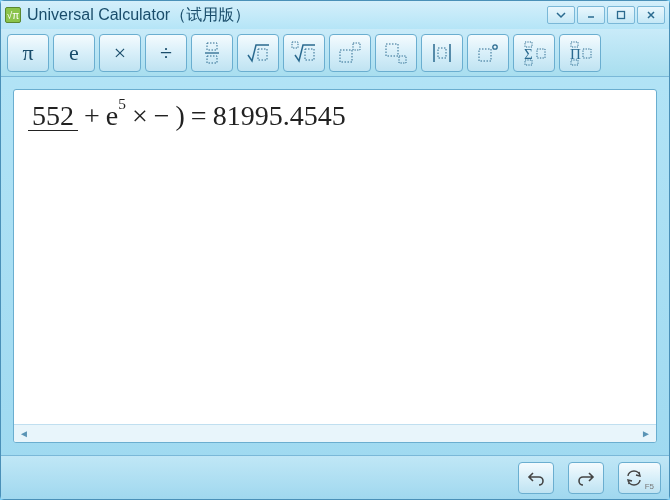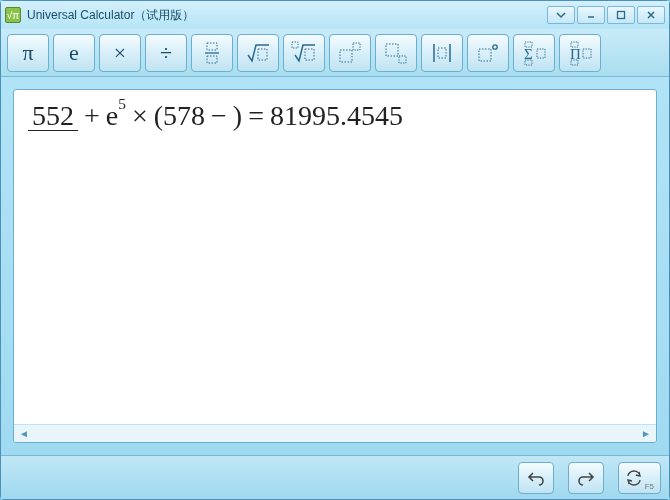--- a/index.html
+++ b/index.html
@@ -32,21 +32,21 @@
       border: 1px solid #5a8830;
       border-radius: 2px;
       display: flex;
       align-items: center;
       justify-content: center;
       font-size: 10px;
       color: #fff;
       margin-right: 6px;
     }
     .titlebar .title {
-      font-size: 12px;
+      font-size: 16px;
       color: #1a4d6b;
       flex: 1;
     }
     .winbtns { display: flex; gap: 2px; }
     .winbtn {
       width: 28px; height: 18px;
       background: linear-gradient(to bottom, #eaf7fd, #c5e8f6);
       border: 1px solid #7ab8d8;
       border-radius: 2px;
       display: flex;
@@ -250,21 +250,20 @@
   <div class="editor-wrap">
     <div class="editor">
       <div class="expr">
         <span class="frac">
           <span class="num">552</span>
           <span class="bar"></span>
         </span>
         <span>+</span>
         <span><span>e</span><span class="sup">5</span></span>
         <span>×</span>
-        <span>(578</span>
         <span>−</span>
         <span>)</span>
         <span>=</span>
         <span>81995.4545</span>
       </div>
     </div>
     <div class="scrollbar-h">
       <div class="sbarrow">◄</div>
       <div class="sbarrow">►</div>
     </div>

